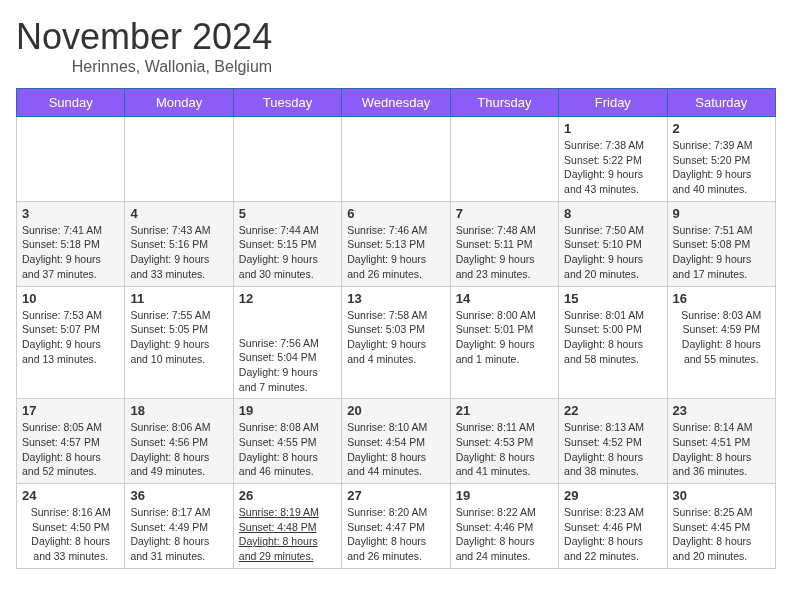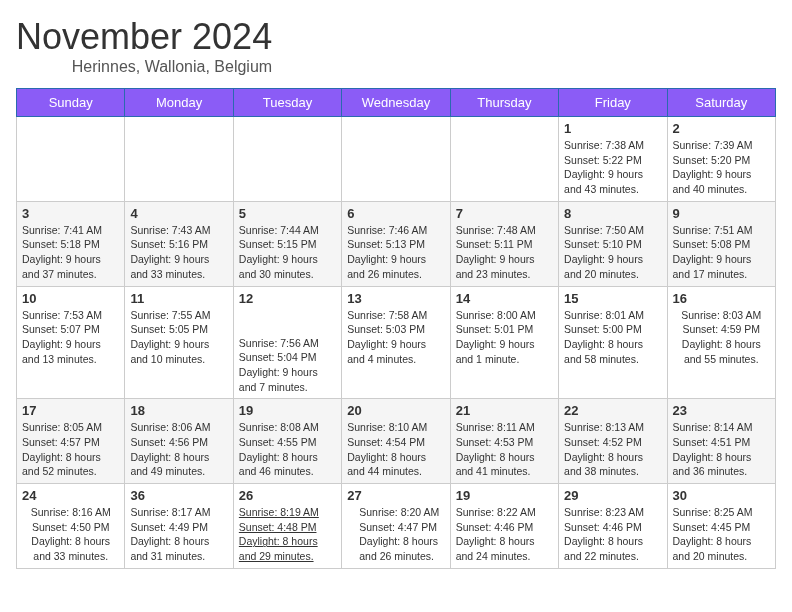--- a/index.html
+++ b/index.html
@@ -299,21 +299,21 @@
         </td>
         <td>
           <span class="day-num">26</span>
           <div class="day-info" style="white-space: pre-line; text-decoration: underline;">Sunrise: 8:19 AM
 Sunset: 4:48 PM
 Daylight: 8 hours
 and 29 minutes.</div>
         </td>
         <td>
           <span class="day-num">27</span>
-          <div class="day-info" style="white-space: pre-line; margin-left: 12px;">Sunrise: 8:20 AM
+          <div class="day-info" style="white-space: pre-line;">Sunrise: 8:20 AM
 Sunset: 4:47 PM
 Daylight: 8 hours
 and 26 minutes.</div>
         </td>
         <td>
           <span class="day-num">19</span>
           <div class="day-info" style="white-space: pre-line;">Sunrise: 8:22 AM
 Sunset: 4:46 PM
 Daylight: 8 hours
 and 24 minutes.</div>

